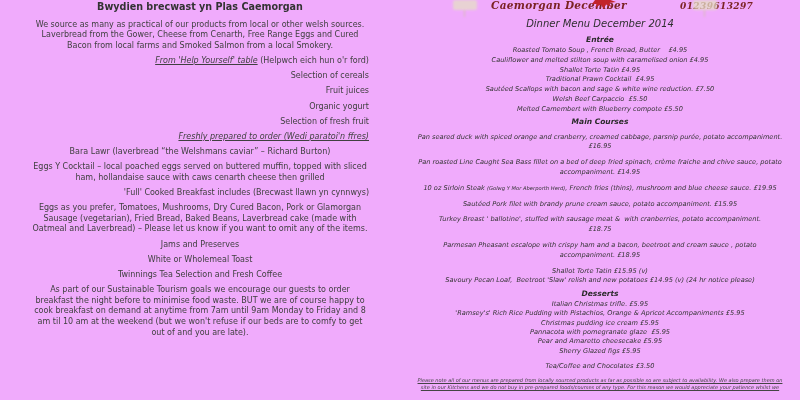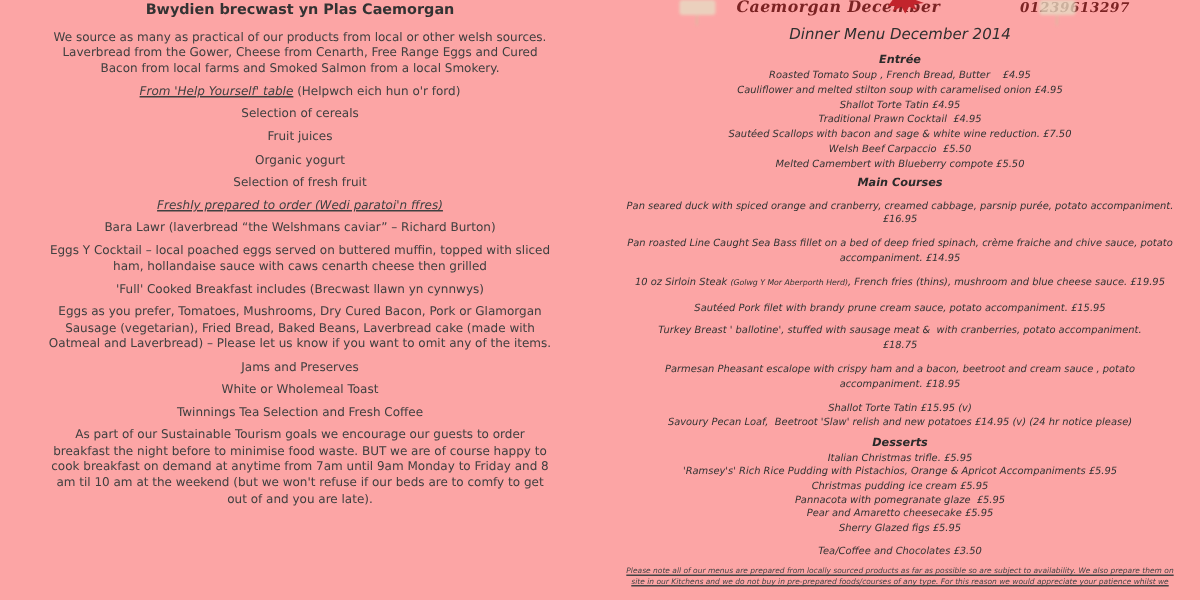--- a/index.html
+++ b/index.html
@@ -1,24 +1,24 @@
 <!DOCTYPE html>
 <html><head>
 <meta charset="utf-8">
 <style>
   html,body{margin:0;padding:0;background:#ffffff;}
-  .sheet{position:relative;width:800px;height:400px;overflow:hidden;background:#fca5a5;
+  .sheet{position:relative;width:800px;height:400px;overflow:hidden;background:#f0abfc;
          font-family:"DejaVu Sans",sans-serif;color:#3c3c3c;}
 
   
   .left{position:absolute;left:31px;top:2px;width:338px;text-align:center;
         font-size:8px;line-height:10.6px;color:#404040;}
   .left .blk{margin-bottom:4.6px;}
   .left .title{font-size:9.6px;font-weight:bold;color:#333;margin-bottom:7px;}
-  .la{text-align:center;}
+  .la{text-align:right;}
   .iu{font-style:italic;text-decoration:underline;}
   .left em{font-style:italic;}
 
   
   .right{position:absolute;left:405px;top:0;width:390px;text-align:center;
          font-style:italic;font-size:6.6px;line-height:9.8px;color:#333;}
   .rheader{position:relative;height:15px;margin-bottom:2px;}
   .rname{position:absolute;left:86px;top:1px;font-family:"DejaVu Serif",serif;
          font-weight:bold;font-style:italic;font-size:10.5px;color:#7b2323;letter-spacing:.3px;}
   .rphone{position:absolute;left:231px;top:2px;font-family:"DejaVu Serif",serif;

